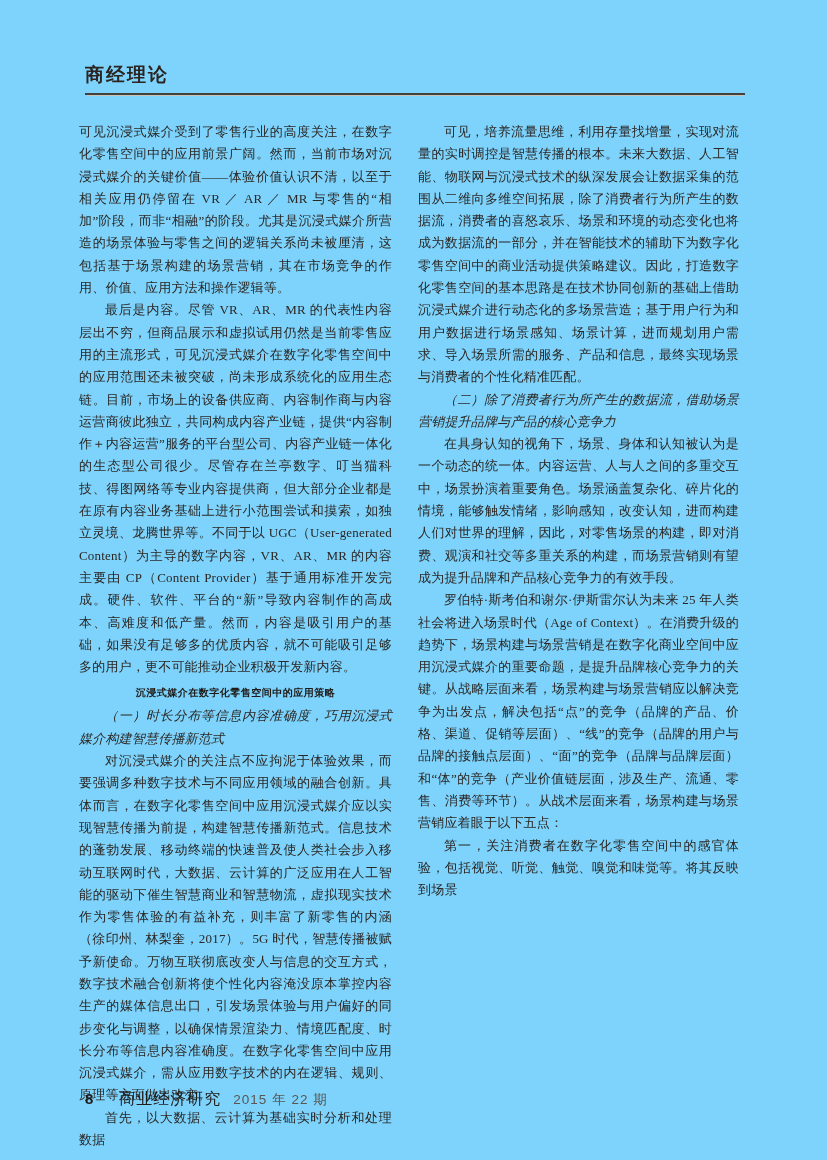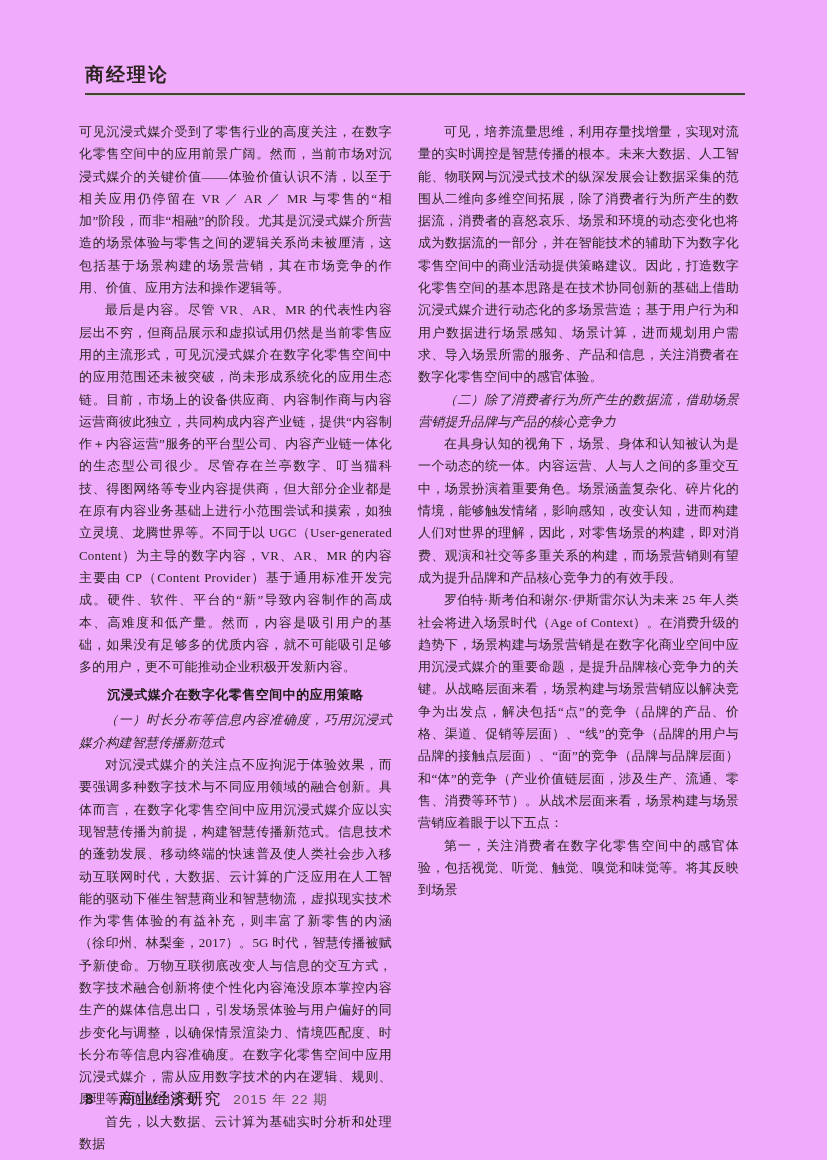--- a/index.html
+++ b/index.html
@@ -1,21 +1,21 @@
 <!DOCTYPE html>
 <html><head>
 <meta charset="utf-8">
 <style>
   * { margin: 0; padding: 0; box-sizing: border-box; }
   html, body { background: #ffffff; }
   .page {
     position: relative;
     width: 827px;
     height: 1160px;
-    background: #f0abfc;
+    background: #7dd3fc;
     font-family: "Liberation Serif", serif;
     color: #2b2724;
     overflow: hidden;
   }
   .page-header {
     position: absolute;
     left: 85px;
     top: 62px;
     width: 660px;
     border-bottom: 2px solid #45403a;
@@ -41,21 +41,21 @@
   .col-right { width: 321px; }
   .col p, .col .subhead {
     font-size: 13px;
     line-height: 22.3px;
     text-align: justify;
     color: #2b2724;
     letter-spacing: 0.2px;
   }
   .indent { text-indent: 2em; }
   .section-heading {
-    font-size: 13px;
+    font-size: 10px;
     font-weight: bold;
     text-align: center;
     color: #1f1b18;
     margin: 8px 0 5px 0;
     letter-spacing: 0.5px;
     font-family: "Liberation Sans", sans-serif;
   }
   .subhead {
     font-style: italic;
     text-indent: 2em;
@@ -102,21 +102,21 @@
     <div class="col col-left">
       <p>可见沉浸式媒介受到了零售行业的高度关注，在数字化零售空间中的应用前景广阔。然而，当前市场对沉浸式媒介的关键价值——体验价值认识不清，以至于相关应用仍停留在 VR ／ AR ／ MR 与零售的“相加”阶段，而非“相融”的阶段。尤其是沉浸式媒介所营造的场景体验与零售之间的逻辑关系尚未被厘清，这包括基于场景构建的场景营销，其在市场竞争的作用、价值、应用方法和操作逻辑等。</p>
       <p class="indent">最后是内容。尽管 VR、AR、MR 的代表性内容层出不穷，但商品展示和虚拟试用仍然是当前零售应用的主流形式，可见沉浸式媒介在数字化零售空间中的应用范围还未被突破，尚未形成系统化的应用生态链。目前，市场上的设备供应商、内容制作商与内容运营商彼此独立，共同构成内容产业链，提供“内容制作＋内容运营”服务的平台型公司、内容产业链一体化的生态型公司很少。尽管存在兰亭数字、叮当猫科技、得图网络等专业内容提供商，但大部分企业都是在原有内容业务基础上进行小范围尝试和摸索，如独立灵境、龙腾世界等。不同于以 UGC（User-generated Content）为主导的数字内容，VR、AR、MR 的内容主要由 CP（Content Provider）基于通用标准开发完成。硬件、软件、平台的“新”导致内容制作的高成本、高难度和低产量。然而，内容是吸引用户的基础，如果没有足够多的优质内容，就不可能吸引足够多的用户，更不可能推动企业积极开发新内容。</p>
       <h2 class="section-heading">沉浸式媒介在数字化零售空间中的应用策略</h2>
       <div class="subhead">（一）时长分布等信息内容准确度，巧用沉浸式媒介构建智慧传播新范式</div>
       <p class="indent">对沉浸式媒介的关注点不应拘泥于体验效果，而要强调多种数字技术与不同应用领域的融合创新。具体而言，在数字化零售空间中应用沉浸式媒介应以实现智慧传播为前提，构建智慧传播新范式。信息技术的蓬勃发展、移动终端的快速普及使人类社会步入移动互联网时代，大数据、云计算的广泛应用在人工智能的驱动下催生智慧商业和智慧物流，虚拟现实技术作为零售体验的有益补充，则丰富了新零售的内涵（徐印州、林梨奎，2017）。5G 时代，智慧传播被赋予新使命。万物互联彻底改变人与信息的交互方式，数字技术融合创新将使个性化内容淹没原本掌控内容生产的媒体信息出口，引发场景体验与用户偏好的同步变化与调整，以确保情景渲染力、情境匹配度、时长分布等信息内容准确度。在数字化零售空间中应用沉浸式媒介，需从应用数字技术的内在逻辑、规则、原理等方面做出改变。</p>
       <p class="indent">首先，以大数据、云计算为基础实时分析和处理数据</p>
     </div>
 
     <div class="col col-right">
-      <p class="indent">可见，培养流量思维，利用存量找增量，实现对流量的实时调控是智慧传播的根本。未来大数据、人工智能、物联网与沉浸式技术的纵深发展会让数据采集的范围从二维向多维空间拓展，除了消费者行为所产生的数据流，消费者的喜怒哀乐、场景和环境的动态变化也将成为数据流的一部分，并在智能技术的辅助下为数字化零售空间中的商业活动提供策略建议。因此，打造数字化零售空间的基本思路是在技术协同创新的基础上借助沉浸式媒介进行动态化的多场景营造；基于用户行为和用户数据进行场景感知、场景计算，进而规划用户需求、导入场景所需的服务、产品和信息，关注消费者在数字化零售空间中的感官体验。</p>
+      <p class="indent">可见，培养流量思维，利用存量找增量，实现对流量的实时调控是智慧传播的根本。未来大数据、人工智能、物联网与沉浸式技术的纵深发展会让数据采集的范围从二维向多维空间拓展，除了消费者行为所产生的数据流，消费者的喜怒哀乐、场景和环境的动态变化也将成为数据流的一部分，并在智能技术的辅助下为数字化零售空间中的商业活动提供策略建议。因此，打造数字化零售空间的基本思路是在技术协同创新的基础上借助沉浸式媒介进行动态化的多场景营造；基于用户行为和用户数据进行场景感知、场景计算，进而规划用户需求、导入场景所需的服务、产品和信息，最终实现场景与消费者的个性化精准匹配。</p>
       <div class="subhead">（二）除了消费者行为所产生的数据流，借助场景营销提升品牌与产品的核心竞争力</div>
       <p class="indent">在具身认知的视角下，场景、身体和认知被认为是一个动态的统一体。内容运营、人与人之间的多重交互中，场景扮演着重要角色。场景涵盖复杂化、碎片化的情境，能够触发情绪，影响感知，改变认知，进而构建人们对世界的理解，因此，对零售场景的构建，即对消费、观演和社交等多重关系的构建，而场景营销则有望成为提升品牌和产品核心竞争力的有效手段。</p>
       <p class="indent">罗伯特·斯考伯和谢尔·伊斯雷尔认为未来 25 年人类社会将进入场景时代（Age of Context）。在消费升级的趋势下，场景构建与场景营销是在数字化商业空间中应用沉浸式媒介的重要命题，是提升品牌核心竞争力的关键。从战略层面来看，场景构建与场景营销应以解决竞争为出发点，解决包括“点”的竞争（品牌的产品、价格、渠道、促销等层面）、“线”的竞争（品牌的用户与品牌的接触点层面）、“面”的竞争（品牌与品牌层面）和“体”的竞争（产业价值链层面，涉及生产、流通、零售、消费等环节）。从战术层面来看，场景构建与场景营销应着眼于以下五点：</p>
       <p class="indent">第一，关注消费者在数字化零售空间中的感官体验，包括视觉、听觉、触觉、嗅觉和味觉等。将其反映到场景</p>
     </div>
 
   </main>
 
   <footer class="page-footer">
     <span class="page-number">8</span>

